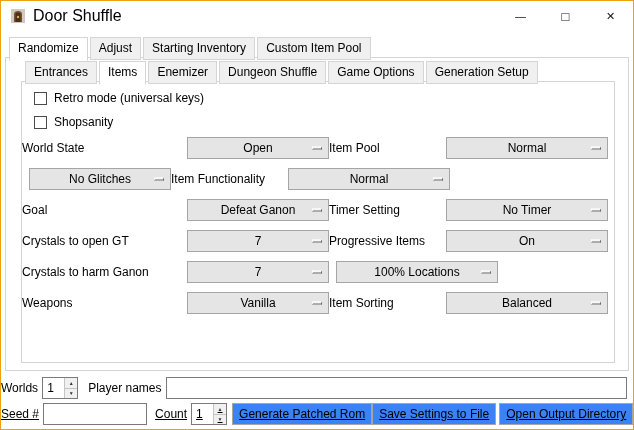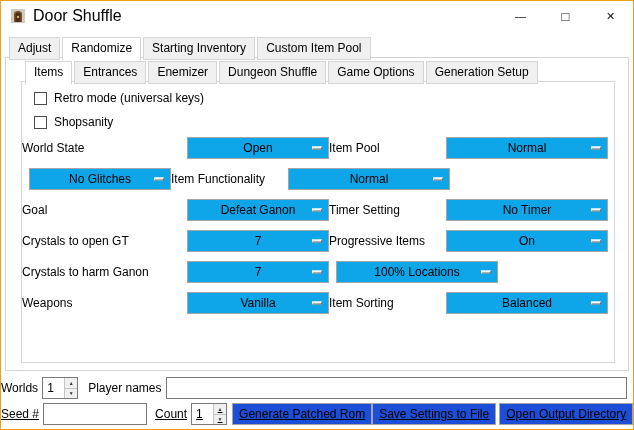--- a/index.html
+++ b/index.html
@@ -28,38 +28,38 @@
   .check-row { position:absolute; left:12px; display:flex; align-items:center; height:18px; cursor:default; }
   .check-row.r1 { top:7px; }
   .check-row.r2 { top:31px; }
   .checkbox { width:13px; height:13px; border:1px solid #4a4a4a; background:#fff; margin-right:7px; flex:0 0 auto; }
   
   .options { position:absolute; top:50px; left:0; right:0; }
   .opt-row { display:flex; align-items:center; height:31px; }
   .opt-label { white-space:nowrap; text-align:left; }
   .opt-label.l { width:158px; padding-right:8px; }
   .opt-label.r { width:110px; padding-right:8px; }
-  .dd { height:22px; background:#0ea5e9; border:1px solid #a5a5a5; display:flex; align-items:center; justify-content:center; position:relative; cursor:default; }
+  .dd { height:22px; background:#e5e5e5; border:1px solid #a5a5a5; display:flex; align-items:center; justify-content:center; position:relative; cursor:default; }
   .dd.l { width:142px; margin-left:7px; }
   .dd.r { width:162px; margin-left:7px; }
   .dd-ind { position:absolute; right:6px; top:50%; transform:translateY(-50%); width:10px; height:3px; background:#f0f0f0;
     border-top:1px solid #fff; border-left:1px solid #fff; border-right:1px solid #6d6d6d; border-bottom:1px solid #6d6d6d; }
   
   .brow { position:absolute; left:0; right:6px; height:22px; display:flex; align-items:center; }
   .brow.b1 { top:376px; }
   .brow.b2 { top:402px;text-decoration:underline; }
   .entry { height:22px; border:1px solid #7a7a7a; background:#fff; font-family:"Liberation Sans",sans-serif; font-size:12px; padding:0 4px; outline:none; }
   .entry.seed { width:104px; }
   .entry.players { flex:1; min-width:0; }
   .spin { display:flex; height:22px; border:1px solid #7a7a7a; background:#fff; width:36px; flex:0 0 auto; }
   .spin-val { flex:1; display:flex; align-items:center; padding-left:4px; overflow:hidden; }
   .spin-arrows { width:13px; display:flex; flex-direction:column; border-left:1px solid #c4c4c4; }
   .spin-btn { flex:1; background:#f0f0f0; display:flex; align-items:center; justify-content:center; font-size:5px; color:#333; cursor:default; }
   .spin-btn.up { border-bottom:1px solid #c4c4c4; }
-  .btn { height:22px; background:#1d4ed8; border:1px solid #a5a5a5; padding:0 6px; display:flex; align-items:center; font-size:12px; white-space:nowrap; cursor:default; flex:0 0 auto; }
+  .btn { height:22px; background:#3b82f6; border:1px solid #a5a5a5; padding:0 6px; display:flex; align-items:center; font-size:12px; white-space:nowrap; cursor:default; flex:0 0 auto; }
   .lbl { white-space:nowrap; flex:0 0 auto; }
   .mr4 { margin-right:4px; } .ml8 { margin-left:8px; } .ml10 { margin-left:10px; } .ml5 { margin-left:5px; } .ml3 { margin-left:3px; } .mla { margin-left:auto; }
 </style>
 </head>
 <body>
 
 <div class="window">
 
   <div class="titlebar">
     <svg class="app-icon" viewBox="0 0 16 16">
@@ -76,30 +76,30 @@
       <div class="win-btn">
           <span style="font-size:13px;">□</span>
         </div>
       <div class="win-btn">
           <span>✕</span>
         </div>
     </div>
   </div>
 
   <div class="tabbar primary">
+    <div class="tab active">Randomize</div>
     <div class="tab">Adjust</div>
-    <div class="tab active">Randomize</div>
     <div class="tab">Starting Inventory</div>
     <div class="tab">Custom Item Pool</div>
   </div>
   <div class="outer-panel"></div>
 
   <div class="tabbar secondary">
+    <div class="tab">Entrances</div>
     <div class="tab active">Items</div>
-    <div class="tab">Entrances</div>
     <div class="tab">Enemizer</div>
     <div class="tab">Dungeon Shuffle</div>
     <div class="tab">Game Options</div>
     <div class="tab">Generation Setup</div>
   </div>
 
   <div class="inner-panel">
 
     <div class="check-row r2">
       <div class="checkbox"></div>

